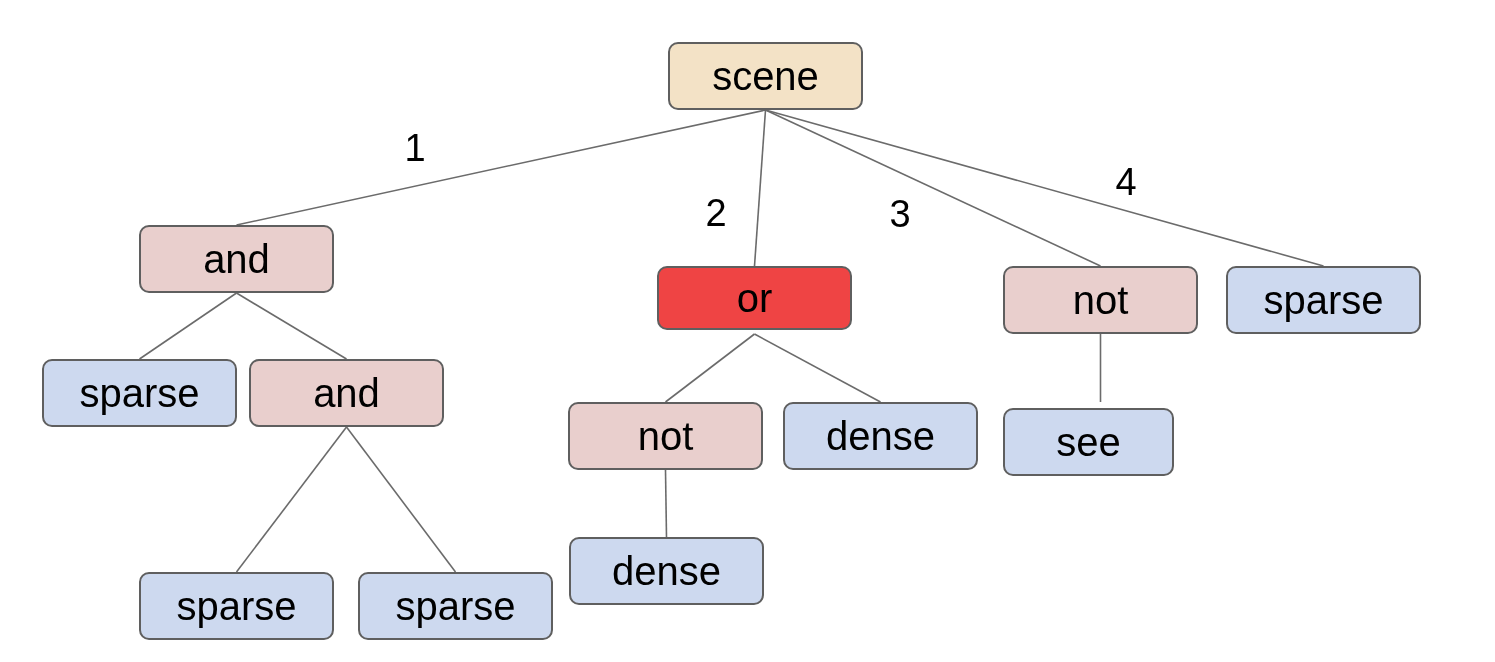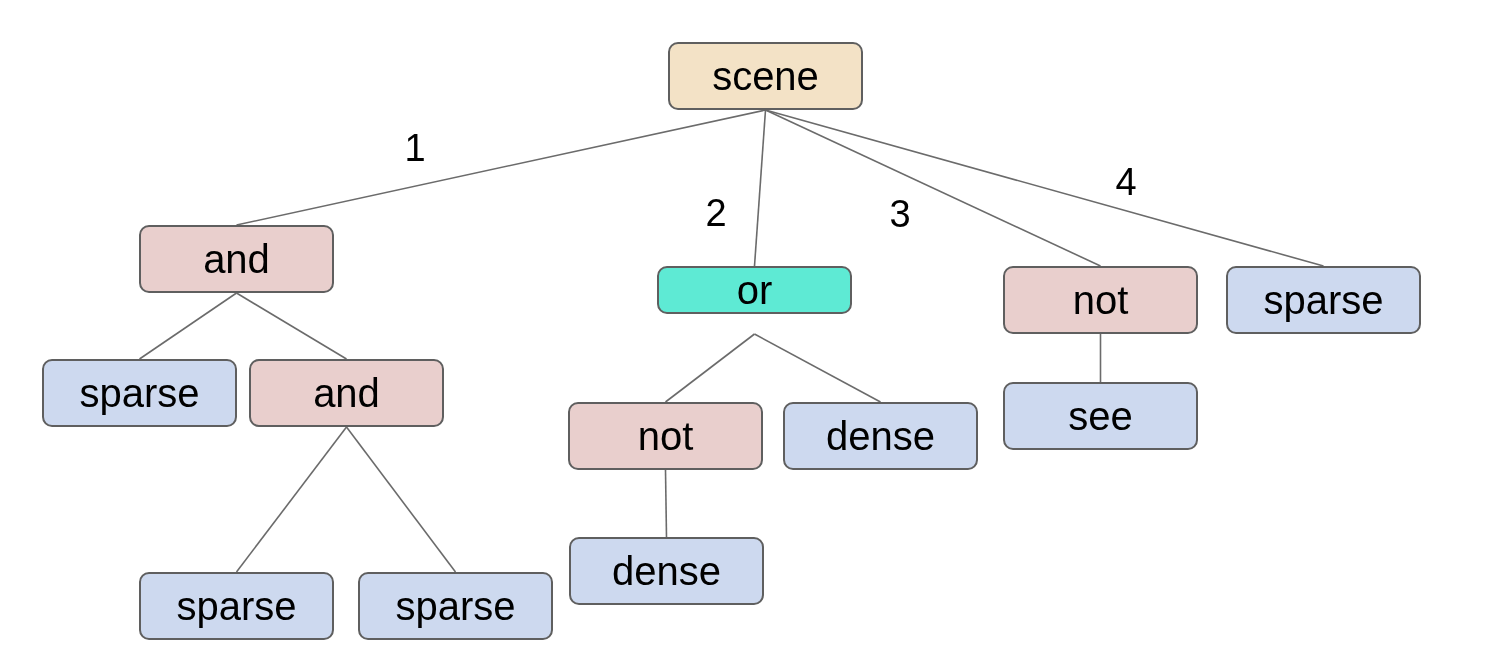--- a/index.html
+++ b/index.html
@@ -58,28 +58,28 @@
       <line x1="346.5" y1="427" x2="236.5" y2="572" stroke="#6b6b6b" stroke-width="1.6"></line>
       <line x1="346.5" y1="427" x2="455.5" y2="572" stroke="#6b6b6b" stroke-width="1.6"></line>
       <line x1="754.5" y1="334" x2="665.5" y2="402" stroke="#6b6b6b" stroke-width="1.6"></line>
       <line x1="754.5" y1="334" x2="880.5" y2="402" stroke="#6b6b6b" stroke-width="1.6"></line>
       <line x1="665.5" y1="470" x2="666.5" y2="537" stroke="#6b6b6b" stroke-width="1.6"></line>
       <line x1="1100.5" y1="334" x2="1100.5" y2="402" stroke="#6b6b6b" stroke-width="1.6"></line>
     </svg>
   <div id="node-layer">
       <div class="node" style="left: 668px; top: 42px; width: 195px; height: 68px; background: rgb(243, 226, 198); border-color: rgb(95, 95, 95);">scene</div>
       <div class="node" style="left: 139px; top: 225px; width: 195px; height: 68px; background: rgb(233, 207, 205); border-color: rgb(95, 95, 95);">and</div>
-      <div class="node" style="left: 657px; top: 266px; width: 195px; height: 48px; background: #5eead4; border-color: rgb(95, 95, 95);">or</div>
+      <div class="node" style="left: 657px; top: 266px; width: 195px; height: 64px; background: #ef4444; border-color: rgb(95, 95, 95);">or</div>
       <div class="node" style="left: 1003px; top: 266px; width: 195px; height: 68px; background: rgb(233, 207, 205); border-color: rgb(95, 95, 95);">not</div>
       <div class="node" style="left: 1226px; top: 266px; width: 195px; height: 68px; background: rgb(205, 217, 239); border-color: rgb(95, 95, 95);">sparse</div>
       <div class="node" style="left: 42px; top: 359px; width: 195px; height: 68px; background: rgb(205, 217, 239); border-color: rgb(95, 95, 95);">sparse</div>
       <div class="node" style="left: 249px; top: 359px; width: 195px; height: 68px; background: rgb(233, 207, 205); border-color: rgb(95, 95, 95);">and</div>
       <div class="node" style="left: 568px; top: 402px; width: 195px; height: 68px; background: rgb(233, 207, 205); border-color: rgb(95, 95, 95);">not</div>
       <div class="node" style="left: 783px; top: 402px; width: 195px; height: 68px; background: rgb(205, 217, 239); border-color: rgb(95, 95, 95);">dense</div>
-      <div class="node" style="left: 1003px; top: 382px; width: 195px; height: 68px; background: rgb(205, 217, 239); border-color: rgb(95, 95, 95);">see</div>
+      <div class="node" style="left: 1003px; top: 408px; width: 171px; height: 68px; background: rgb(205, 217, 239); border-color: rgb(95, 95, 95);">see</div>
       <div class="node" style="left: 569px; top: 537px; width: 195px; height: 68px; background: rgb(205, 217, 239); border-color: rgb(95, 95, 95);">dense</div>
       <div class="node" style="left: 139px; top: 572px; width: 195px; height: 68px; background: rgb(205, 217, 239); border-color: rgb(95, 95, 95);">sparse</div>
       <div class="node" style="left: 358px; top: 572px; width: 195px; height: 68px; background: rgb(205, 217, 239); border-color: rgb(95, 95, 95);">sparse</div>
       <div class="edge-label" style="left: 415px; top: 148px;">1</div>
       <div class="edge-label" style="left: 716px; top: 213px;">2</div>
       <div class="edge-label" style="left: 900px; top: 214px;">3</div>
       <div class="edge-label" style="left: 1126px; top: 182px;">4</div>
     </div>
 </div>
 

